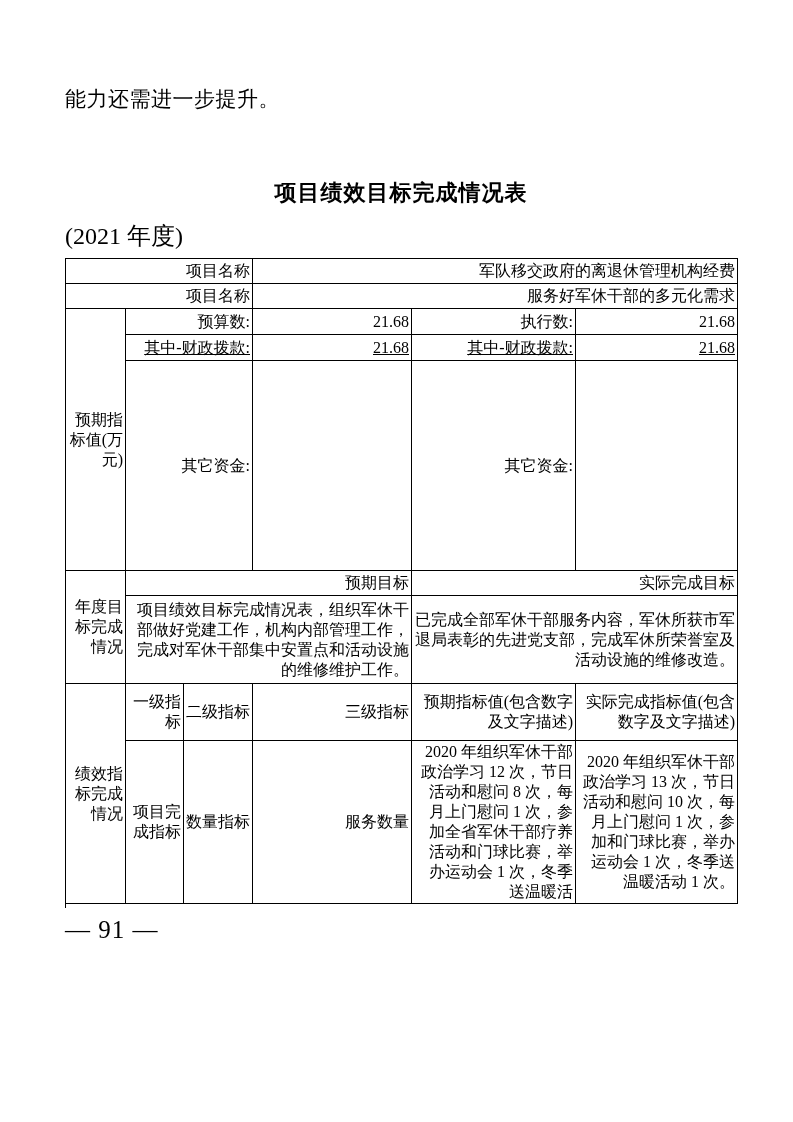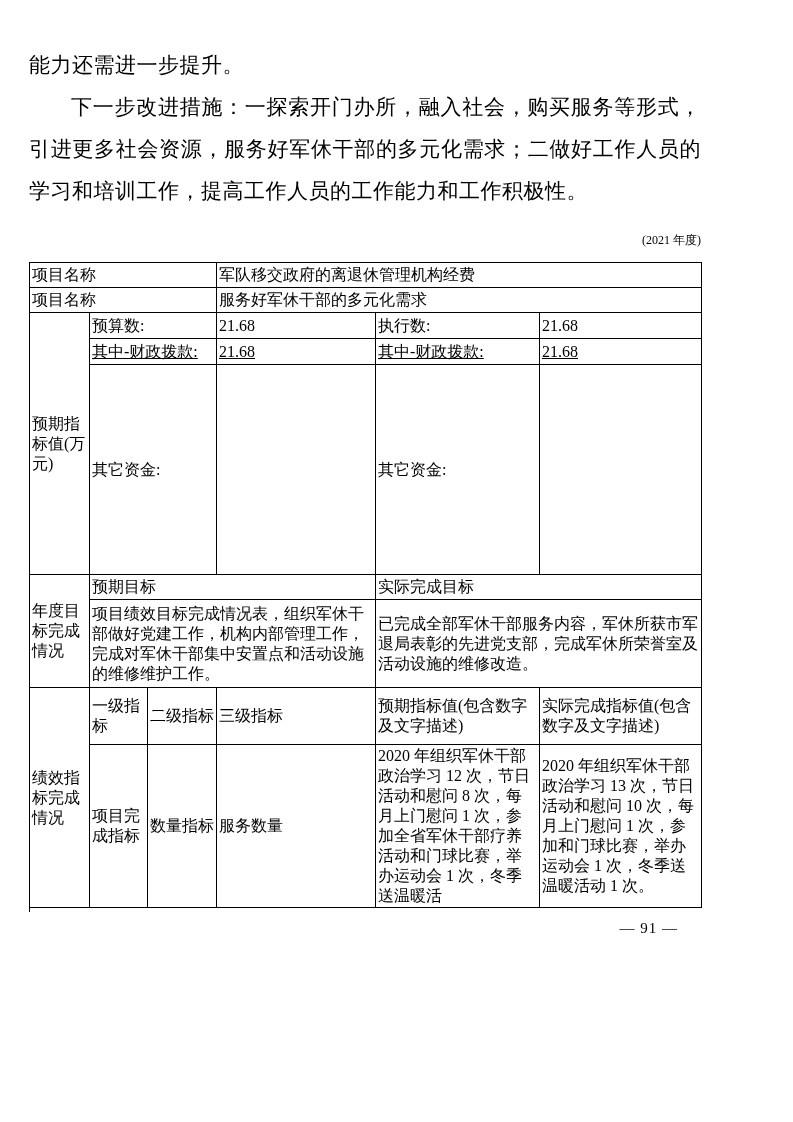--- a/index.html
+++ b/index.html
@@ -7,59 +7,59 @@
     position: relative;
     width: 793px;
     height: 1122px;
     background: #ffffff;
     color: #000000;
     font-family: "Liberation Serif", "DejaVu Serif", serif;
     overflow: hidden;
     box-sizing: border-box;
   }
   .content {
-    margin-left: 29px;
+    margin-left: 65px;
     width: 672px;
-    padding-top: 44px;
+    padding-top: 78px;
   }
   p.body-text {
     font-size: 21px;
     line-height: 42px;
     margin: 0;
     text-align: justify;
     letter-spacing: 0.5px;
   }
   p.indented { text-indent: 2em; }
 
   .doc-title {
     font-family: "Liberation Sans", "DejaVu Sans", sans-serif;
     font-weight: bold;
     font-size: 22px;
     line-height: 30px;
     text-align: center;
     margin: 58px 0 0 0;
     letter-spacing: 1px;
   }
   .doc-subtitle {
-    font-size: 12px;
+    font-size: 24px;
     line-height: 28px;
-    text-align: right;
+    text-align: left;
     margin-top: 14px;
   }
 
   .table-wrap { position: relative; margin-top: 8px; }
   table.perf {
     border-collapse: collapse;
     table-layout: fixed;
     width: 672px;
     font-size: 16px;
   }
   table.perf td {
     border: 1px solid #000;
-    text-align: left;
+    text-align: right;
     vertical-align: middle;
     padding: 1px 2px;
     line-height: 20px;
     overflow: hidden;
   }
   td.cell-left { text-align: left; padding-left: 5px; }
   td.goal-text { line-height: 21px; padding: 2px 4px; }
   td.ind-text  { line-height: 23px; padding: 2px 3px; }
   td.no-bottom { border-bottom: none; }
 
@@ -77,36 +77,35 @@
   .stub {
     position: absolute;
     width: 1px;
     height: 5px;
     background: #000;
     bottom: -4px;
   }
   .stub-left { left: 0; }
 
   .page-number {
-    font-size: 15px;
-    text-align: right;
+    font-size: 25px;
     padding-right: 23px;
     margin-top: 12px;
     letter-spacing: 1px;
   }
 </style>
 </head>
 <body>
 
 <div class="page">
   <div class="content">
 
     <p class="body-text">能力还需进一步提升。</p>
-    <p class="body-text indented">下一步改进措施：一探索开门办所，融入社会，购买服务等形式，引进更多社会资源，服务好军休干部的多元化需求；二做好工作人员的学习和培训工作，提高工作人员的工作能力和工作积极性。</p>
 
+    <h1 class="doc-title">项目绩效目标完成情况表</h1>
     <div class="doc-subtitle">(2021 年度)</div>
 
     <div class="table-wrap">
       <table class="perf">
         <colgroup>
           <col style="width:60px">
             <col style="width:58px">
             <col style="width:69px">
           <col style="width:159px">
             <col style="width:164px">

